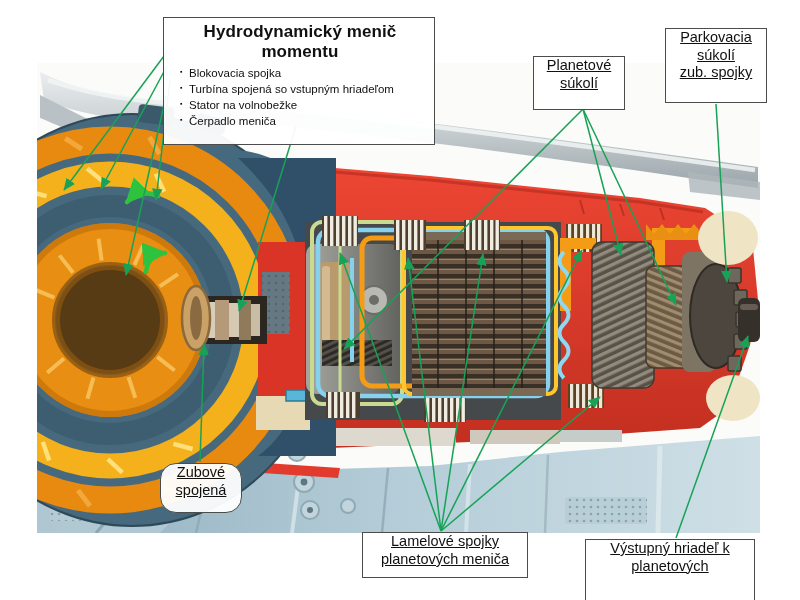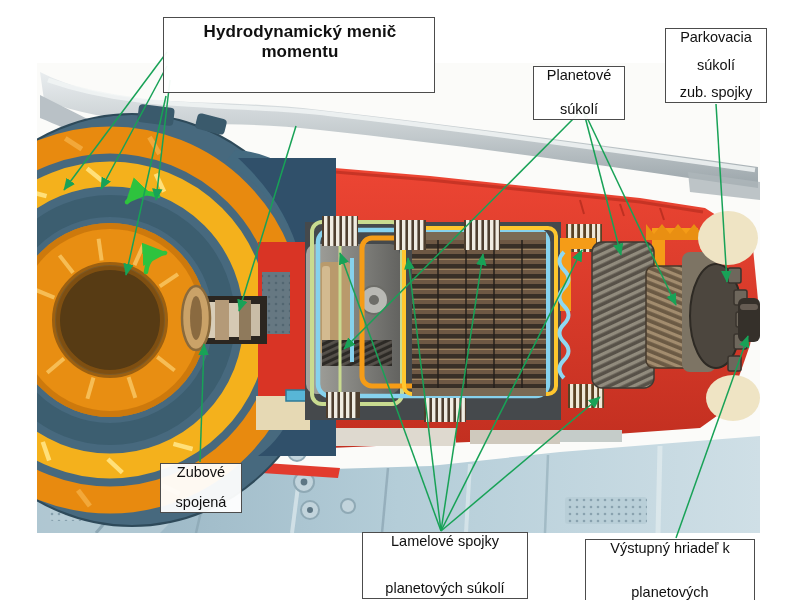--- a/index.html
+++ b/index.html
@@ -1,34 +1,34 @@
 <!DOCTYPE html>
 <html><head>
 <meta charset="utf-8">
 <style>
   html,body{margin:0;padding:0;background:#ffffff;}
   .stage{position:relative;width:800px;height:600px;background:#ffffff;overflow:hidden;
          font-family:"Liberation Sans","DejaVu Sans",sans-serif;}
   .stage svg{position:absolute;left:0;top:0;}
   .callout{position:absolute;background:rgba(255,255,255,0.95);border:1.4px solid #4c4c4c;
            color:#101010;display:flex;flex-direction:column;align-items:center;
-           justify-content:space-between;text-align:center;box-sizing:border-box;z-index:5;}
+           justify-content:flex-start;text-align:center;box-sizing:border-box;z-index:5;text-decoration:underline;}
   .callout .ln{display:block;font-size:14.5px;line-height:1.22;}
-  .titlebox{position:absolute;left:163px;top:17px;width:272px;height:76px;
+  .titlebox{position:absolute;left:163px;top:17px;width:272px;height:128px;
             background:rgba(255,255,255,0.95);border:1.4px solid #4c4c4c;color:#101010;
             box-sizing:border-box;padding:3px 8px 0 10px;z-index:5;}
   .titlebox .title{display:block;text-align:center;font-size:17px;font-weight:600;
                    letter-spacing:.1px;margin:1px 0 4px 0;}
   .titlebox ul{list-style:none;margin:0;padding:0 0 0 6px;}
   .titlebox li{font-size:11.5px;line-height:1.38;position:relative;padding-left:9px;}
   .titlebox li::before{content:"▪";position:absolute;left:0;top:1px;font-size:7px;color:#101010;}
-  #lbl-planetove{left:533px;top:66px;width:92px;height:54px;}
+  #lbl-planetove{left:533px;top:56px;width:92px;height:54px;}
   #lbl-parkovacia{left:665px;top:28px;width:102px;height:75px;}
-  #lbl-zubove{left:160px;top:463px;width:82px;height:50px;}
-  #lbl-lamelove{left:362px;top:532px;width:166px;height:67px;}
+  #lbl-zubove{left:160px;top:463px;width:82px;height:50px;border-radius:16px;}
+  #lbl-lamelove{left:362px;top:532px;width:166px;height:46px;}
   #lbl-vystupny{left:585px;top:539px;width:170px;height:64px;}
 </style>
 </head>
 <body>
 
 <div class="stage">
 
 <svg width="800" height="600" viewBox="0 0 800 600">
   <defs>
     <clipPath id="photo">
@@ -385,41 +385,47 @@
     <line x1="441" y1="531" x2="408" y2="258" marker-end="url(#ah)"></line>
     <line x1="441" y1="531" x2="483" y2="254" marker-end="url(#ah)"></line>
     <line x1="441" y1="531" x2="582" y2="250" marker-end="url(#ah)"></line>
     <line x1="441" y1="531" x2="600" y2="397" marker-end="url(#ah)"></line>
     <line x1="676" y1="538" x2="748" y2="336" marker-end="url(#ah)"></line>
   </g>
 </svg>
 
   <div class="titlebox">
     <span class="title">Hydrodynamický menič momentu</span>
+    <ul>
+      <li>Blokovacia spojka</li>
+      <li>Turbína spojená so vstupným hriadeľom</li>
+      <li>Stator na volnobežke</li>
+      <li>Čerpadlo meniča</li>
+    </ul>
   </div>
 
   <div class="callout" id="lbl-planetove">
     <span class="ln">Planetové</span>
     <span class="ln">súkolí</span>
   </div>
 
   <div class="callout" id="lbl-parkovacia">
     <span class="ln">Parkovacia</span>
     <span class="ln">súkolí</span>
     <span class="ln">zub. spojky</span>
   </div>
 
   <div class="callout" id="lbl-zubove">
     <span class="ln">Zubové</span>
     <span class="ln">spojená</span>
   </div>
 
   <div class="callout" id="lbl-lamelove">
     <span class="ln">Lamelové spojky</span>
-    <span class="ln">planetových súkolí</span>
+    <span class="ln">planetových meniča</span>
   </div>
 
   <div class="callout" id="lbl-vystupny">
     <span class="ln">Výstupný hriadeľ k</span>
     <span class="ln">planetových</span>
   </div>
 
 </div>
 
 </body></html>

